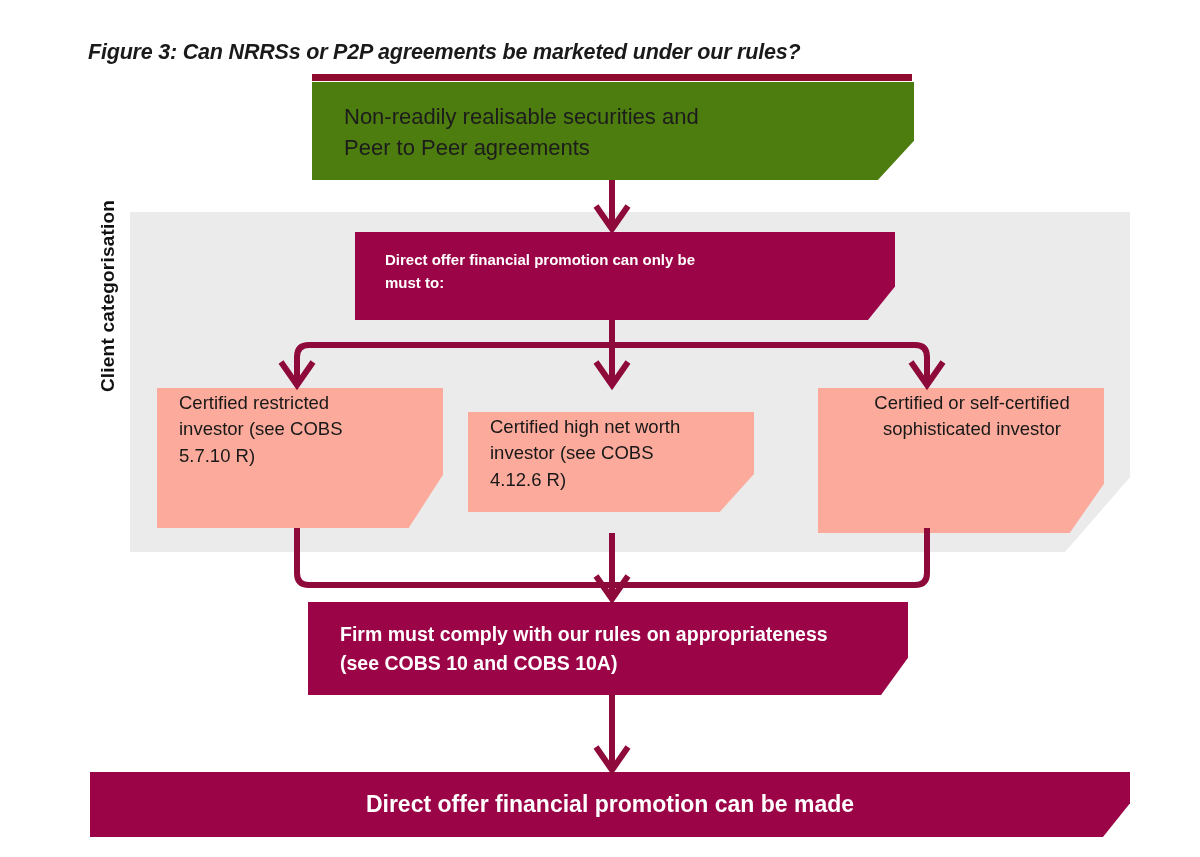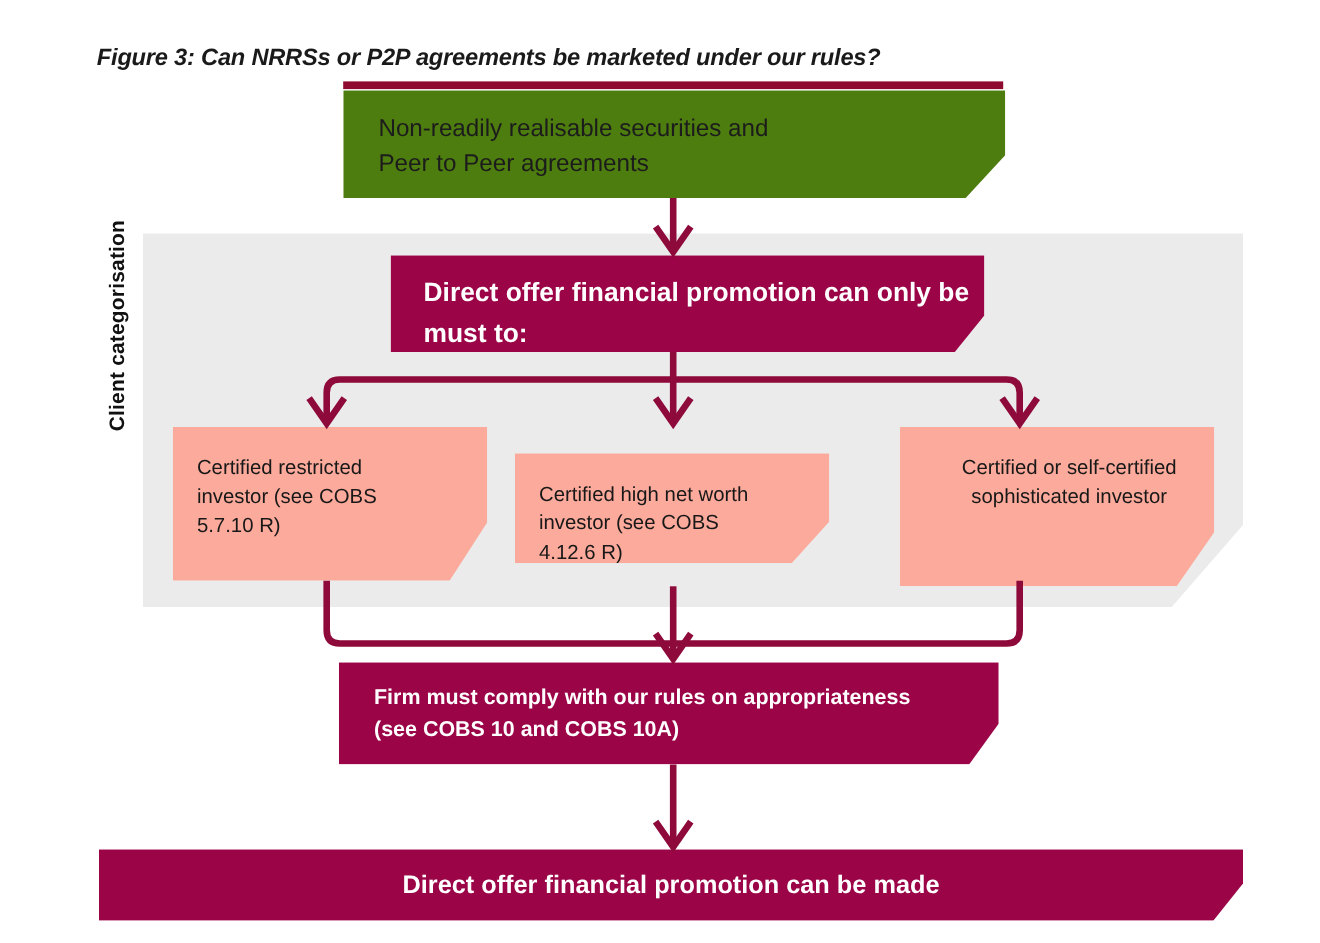--- a/index.html
+++ b/index.html
@@ -97,21 +97,21 @@
     color: #ffffff;
     font-weight: bold;
   }
   .node-offer {
     left: 355px;
     top: 232px;
     width: 540px;
     height: 88px;
     clip-path: polygon(0 0, 100% 0, 100% 62%, 95% 100%, 0 100%);
     padding: 16px 0 0 30px;
-    font-size: 24px;
+    font-size: 15px;
     line-height: 1.55;
   }
   .node-comply {
     left: 308px;
     top: 602px;
     width: 600px;
     height: 93px;
     clip-path: polygon(0 0, 100% 0, 100% 60%, 95.5% 100%, 0 100%);
     padding: 18px 0 0 32px;
     font-size: 19.5px;
@@ -130,21 +130,21 @@
     padding-bottom: 0;
   }
 
   
   .node-pink {
     top: 388px;
     background: #fcaa9b;
     color: #181818;
     font-size: 18.5px;
     line-height: 1.42;
-    padding: 24px 0 0 22px;
+    padding: 2px 0 0 22px;
   }
   .pink-1 {
     left: 157px;
     width: 286px;
     height: 140px;
     clip-path: polygon(0 0, 100% 0, 100% 62%, 88% 100%, 0 100%);
   }
   .pink-2 {
     left: 468px;
     width: 286px;

